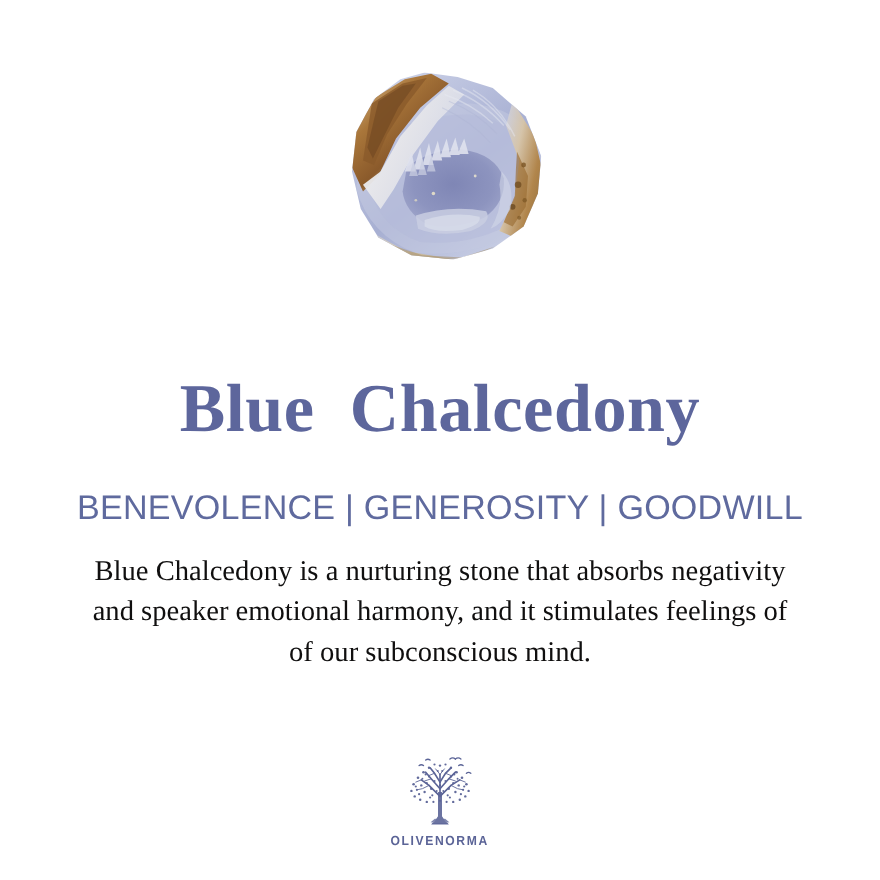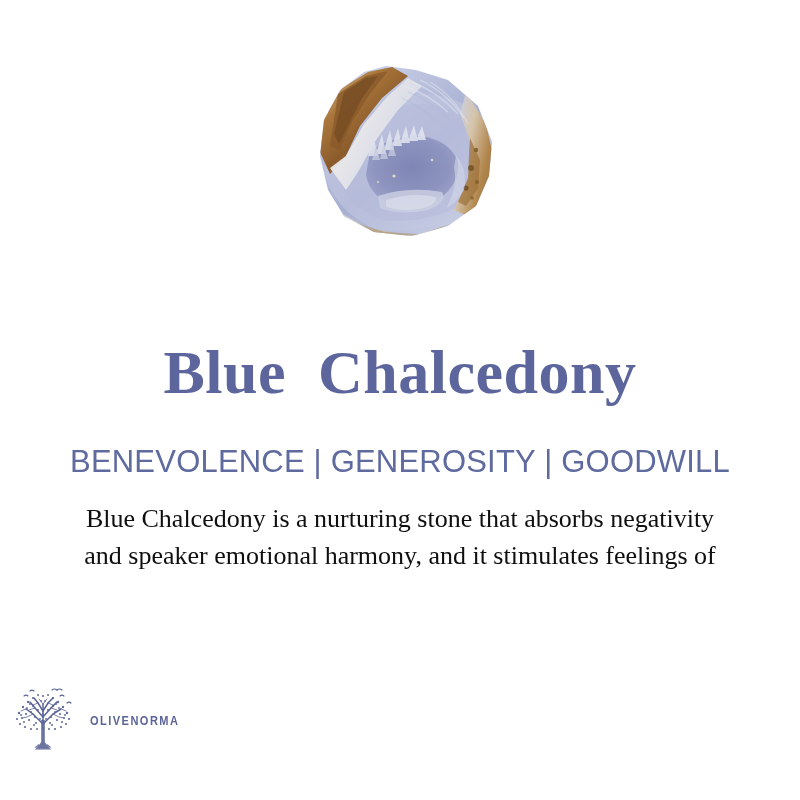--- a/index.html
+++ b/index.html
@@ -88,20 +88,21 @@
     white-space: pre;
   }
 
   
   .logo {
     position: absolute;
     top: 684px;
     left: 0;
     width: 800px;
     display: flex;
+    flex-direction: column;
     align-items: center;
   }
   .logo-mark {
     width: 86px;
     height: 72px;
     display: block;
   }
   .logo-word {
     margin-top: 1px;
     font-family: "Liberation Sans", sans-serif;
@@ -234,20 +235,21 @@
     </svg>
   </div>
 
   <div class="title">Blue  Chalcedony</div>
 
   <div class="subtitle">BENEVOLENCE | GENEROSITY | GOODWILL</div>
 
   <div class="body-text">
     <span class="body-line">Blue Chalcedony is a nurturing stone that absorbs negativity</span>
     <span class="body-line">and speaker emotional harmony, and it stimulates feelings of</span>
+    <span class="body-line">of our subconscious mind.</span>
   </div>
 
   <div class="logo">
     <svg class="logo-mark" viewBox="0 0 86 72" xmlns="http://www.w3.org/2000/svg">
       <g fill="#5b6497">
 
         <path d="M41.2,36 L41.2,58 L38.5,62 L36,64.5 L50,64.5 L47.5,62 L44.8,58 L44.8,36 Z" opacity="0.9"></path>
         <path d="M36,64.2 L50,64.2 L51,65.6 L35,65.6 Z" opacity="0.95"></path>
 
         <path d="M38.6,60 L34.5,63.5 L36.5,63.8 L39.6,61.2 Z" opacity="0.8"></path>

